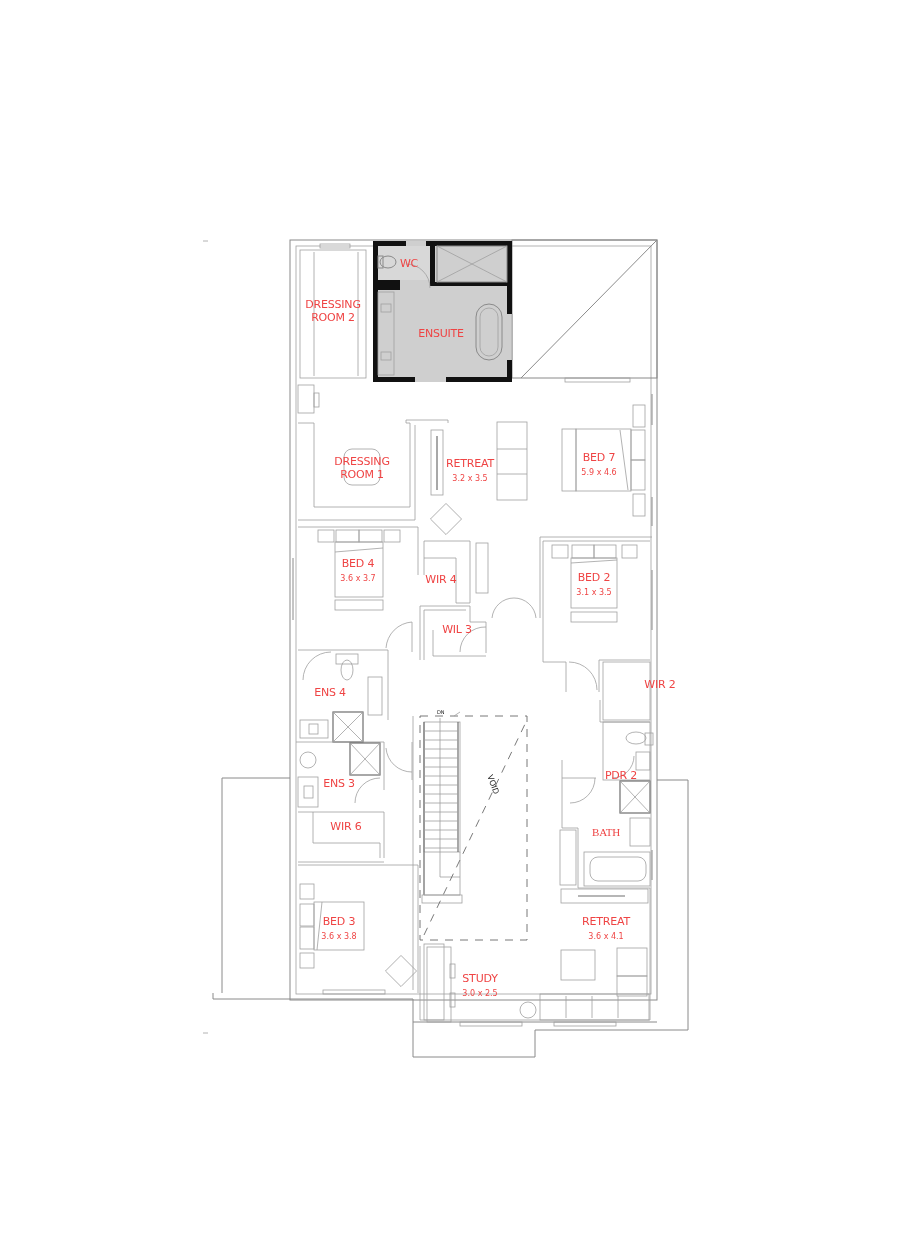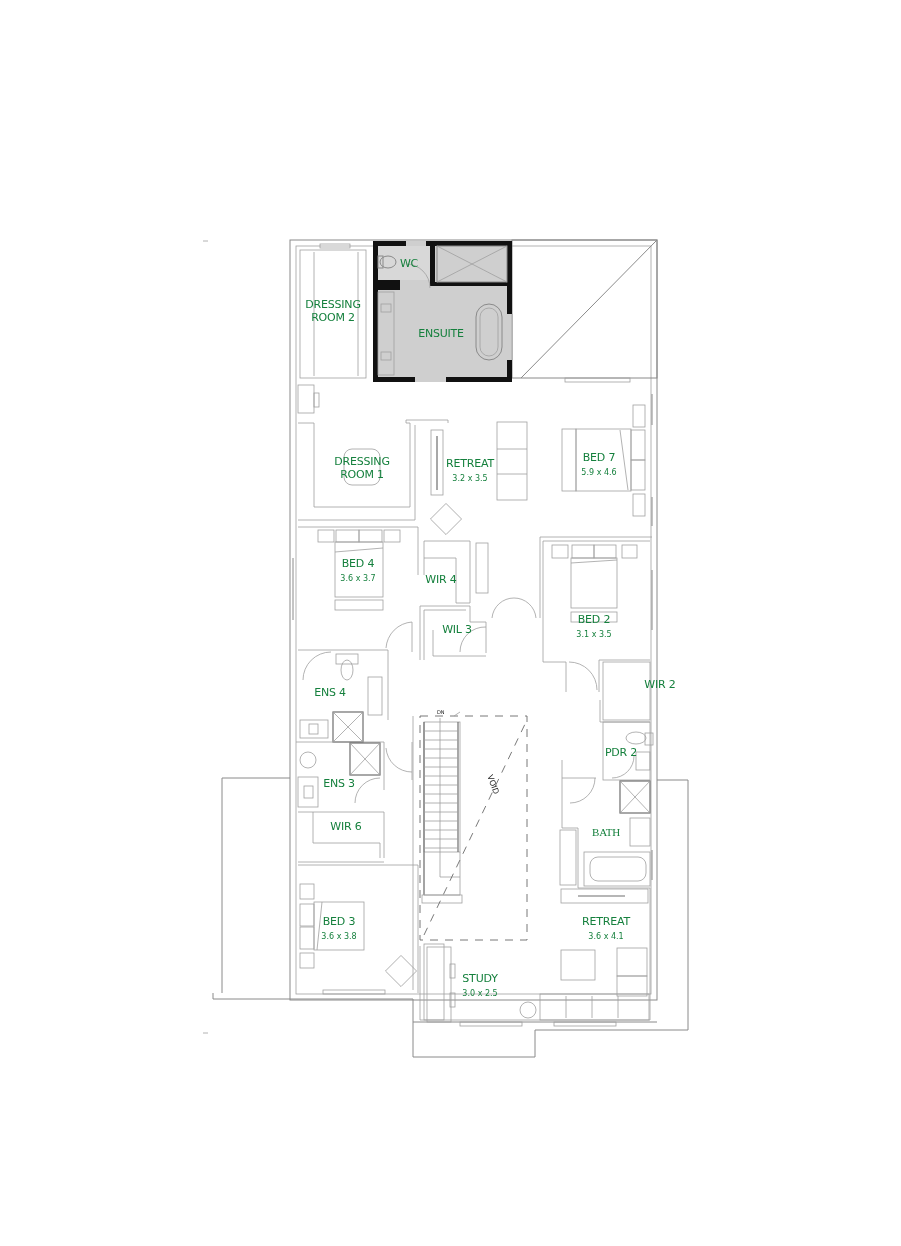--- a/index.html
+++ b/index.html
@@ -5,21 +5,21 @@
   html, body { margin: 0; padding: 0; background: #ffffff; }
   body { width: 901px; height: 1246px; position: relative; overflow: hidden;
          font-family: "Liberation Sans", "DejaVu Sans", sans-serif; }
   #plan { position: absolute; left: 0; top: 0; width: 901px; height: 1246px; }
   .w  { fill: none; stroke: #8a8a8a; stroke-width: 1; }
   .w2 { fill: none; stroke: #6e6e6e; stroke-width: 1.2; }
   .thin { fill: none; stroke: #a0a0a0; stroke-width: 0.8; }
   .blk { fill: #111111; }
   .ens { fill: #cfcfcf; }
   .dash { fill: none; stroke: #6a6a6a; stroke-width: 0.9; stroke-dasharray: 8 7; }
-  .lbl { position: absolute; text-align: center; color: #15803d;
+  .lbl { position: absolute; text-align: center; color: #ef4444;
          font-family: "DejaVu Sans", sans-serif; line-height: 1.15;
          transform: translateX(-50%); white-space: nowrap; }
   .name { font-size: 11px; letter-spacing: -0.2px; }
   .dim  { font-size: 8px; margin-top: 3px; }
   .void { position: absolute; font-size: 8px; transform: rotate(70deg);
           font-family: "DejaVu Sans", sans-serif; color: #222; }
   .dn { position: absolute; font-size: 5px; font-family: "DejaVu Sans", sans-serif; color: #222; }
 </style>
 </head>
 <body>
@@ -293,38 +293,38 @@
 
 <div class="lbl" style="left:358px; top:558px;">
   <div class="name">BED 4</div>
   <div class="dim">3.6 x 3.7</div>
 </div>
 
 <div class="lbl" style="left:441px; top:574px;">
   <div class="name">WIR 4</div>
 </div>
 
-<div class="lbl" style="left:594px; top:572px;margin-top:42px;">
+<div class="lbl" style="left:594px; top:572px;">
   <div class="name">BED 2</div>
   <div class="dim">3.1 x 3.5</div>
 </div>
 
 <div class="lbl" style="left:457px; top:624px;">
   <div class="name">WIL 3</div>
 </div>
 
 <div class="lbl" style="left:330px; top:687px;">
   <div class="name">ENS 4</div>
 </div>
 
 <div class="lbl" style="left:628px; top:679px;margin-left:32px;">
   <div class="name">WIR 2</div>
 </div>
 
-<div class="lbl" style="left:621px; top:747px;text-align:center;">
+<div class="lbl" style="left:621px; top:770px;text-align:center;">
   <div class="name">PDR 2</div>
 </div>
 
 <div class="lbl" style="left:339px; top:778px;">
   <div class="name">ENS 3</div>
 </div>
 
 <div class="lbl" style="left:346px; top:821px;">
   <div class="name">WIR 6</div>
 </div>

